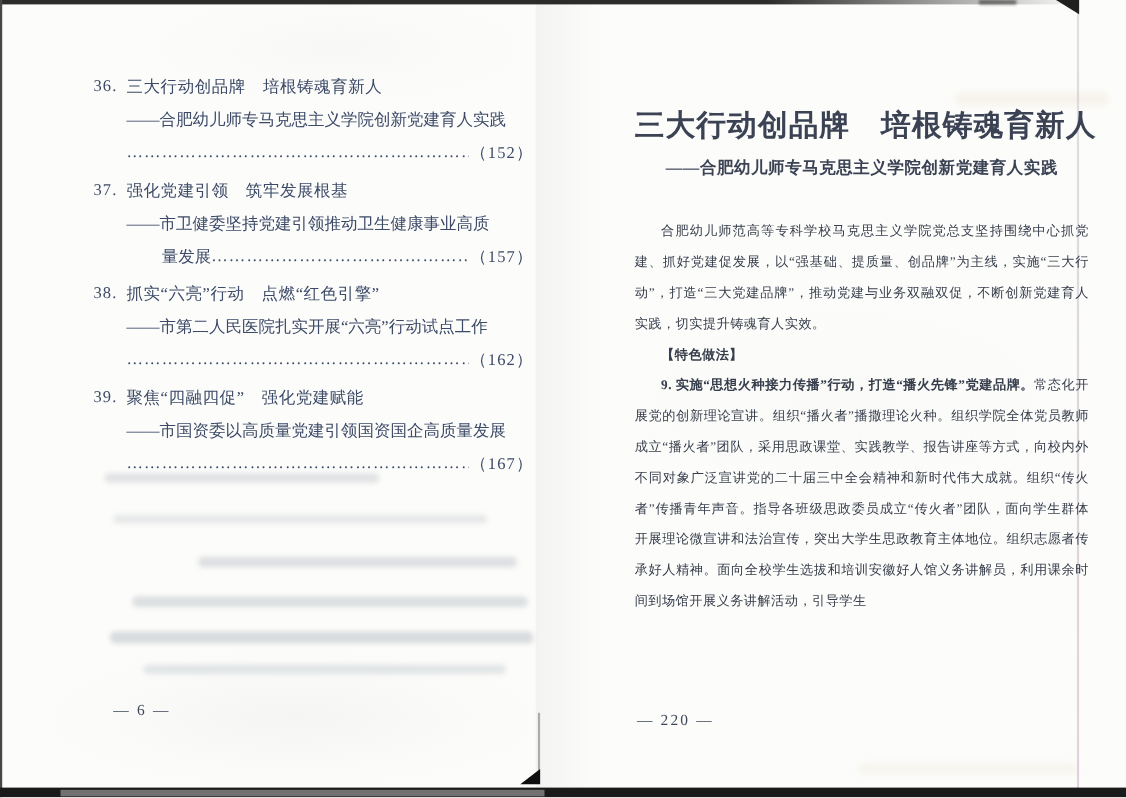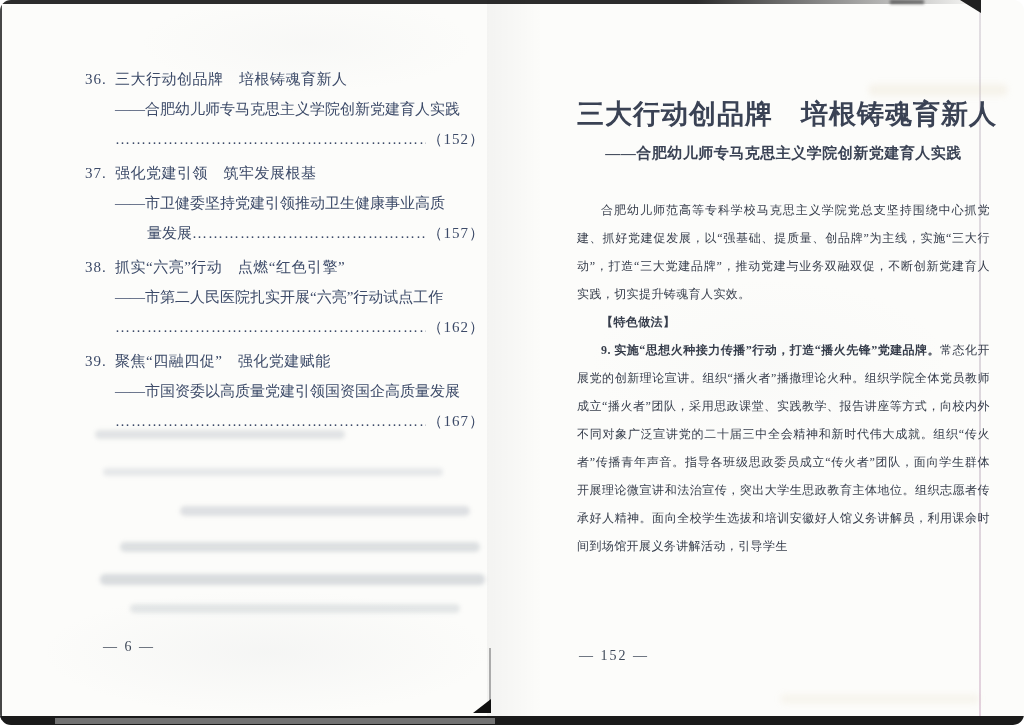--- a/index.html
+++ b/index.html
@@ -4,21 +4,20 @@
 <style>
   html,body{margin:0;padding:0;background:#ffffff;}
   .scan{
     position:relative;width:1024px;height:725px;overflow:hidden;
     background-color:#fcfcfa;
     background-image:
       radial-gradient(ellipse 320px 90px at 26% 90%, rgba(185,190,195,0.10), transparent 70%),
       radial-gradient(ellipse 240px 70px at 30% 6%, rgba(190,195,200,0.07), transparent 70%),
       radial-gradient(ellipse 260px 120px at 75% 50%, rgba(200,204,208,0.05), transparent 70%);
     font-family:"Liberation Serif","DejaVu Serif",serif;
-    border-radius:11px;
   }
   
   .edge-top{position:absolute;top:0;left:0;width:100%;height:4px;
     background:linear-gradient(to right,#2c2c2c 0%,#2c2c2c 68%,rgba(44,44,44,0.35) 86%,rgba(44,44,44,0) 96%);}
   .edge-left{position:absolute;top:0;left:0;width:2px;height:100%;background:#474747;}
   .edge-bottom{position:absolute;bottom:0;left:0;width:100%;height:9px;background:#1a1a1a;}
   .edge-bottom-gray{position:absolute;bottom:1px;left:55px;width:440px;height:6px;background:#828282;opacity:.85;}
   .edge-right-line{position:absolute;top:0;left:979px;width:2px;height:100%;
     background:linear-gradient(to bottom,#e2dee2 0%,#dcd6dc 60%,#e4d2de 100%);}
   .tri-tr{position:absolute;top:0;left:960px;width:0;height:0;
@@ -143,17 +142,17 @@
 
   <div class="right-page">
     <h1 class="article-title">三大行动创品牌　培根铸魂育新人</h1>
     <div class="article-subtitle">——合肥幼儿师专马克思主义学院创新党建育人实践</div>
     <div class="article-body">
         <p class="body-para"><span>合肥幼儿师范高等专科学校马克思主义学院党总支坚持围绕中心抓党建、抓好党建促发展，以“强基础、提质量、创品牌”为主线，实施“三大行动”，打造“三大党建品牌”，推动党建与业务双融双促，不断创新党建育人实践，切实提升铸魂育人实效。</span></p>
         <p class="body-para"><span class="b">【特色做法】</span></p>
         <p class="body-para"><span class="b">9. 实施“思想火种接力传播”行动，打造“播火先锋”党建品牌。</span><span>常态化开展党的创新理论宣讲。组织“播火者”播撒理论火种。组织学院全体党员教师成立“播火者”团队，采用思政课堂、实践教学、报告讲座等方式，向校内外不同对象广泛宣讲党的二十届三中全会精神和新时代伟大成就。组织“传火者”传播青年声音。指导各班级思政委员成立“传火者”团队，面向学生群体开展理论微宣讲和法治宣传，突出大学生思政教育主体地位。组织志愿者传承好人精神。面向全校学生选拔和培训安徽好人馆义务讲解员，利用课余时间到场馆开展义务讲解活动，引导学生</span></p>
       </div>
   </div>
-  <div class="page-num pn-right">— 152 —</div>
+  <div class="page-num pn-right">— 220 —</div>
 
   <div class="edge-bottom"></div>
   <div class="edge-bottom-gray"></div>
 </div>
 
 </body></html>

